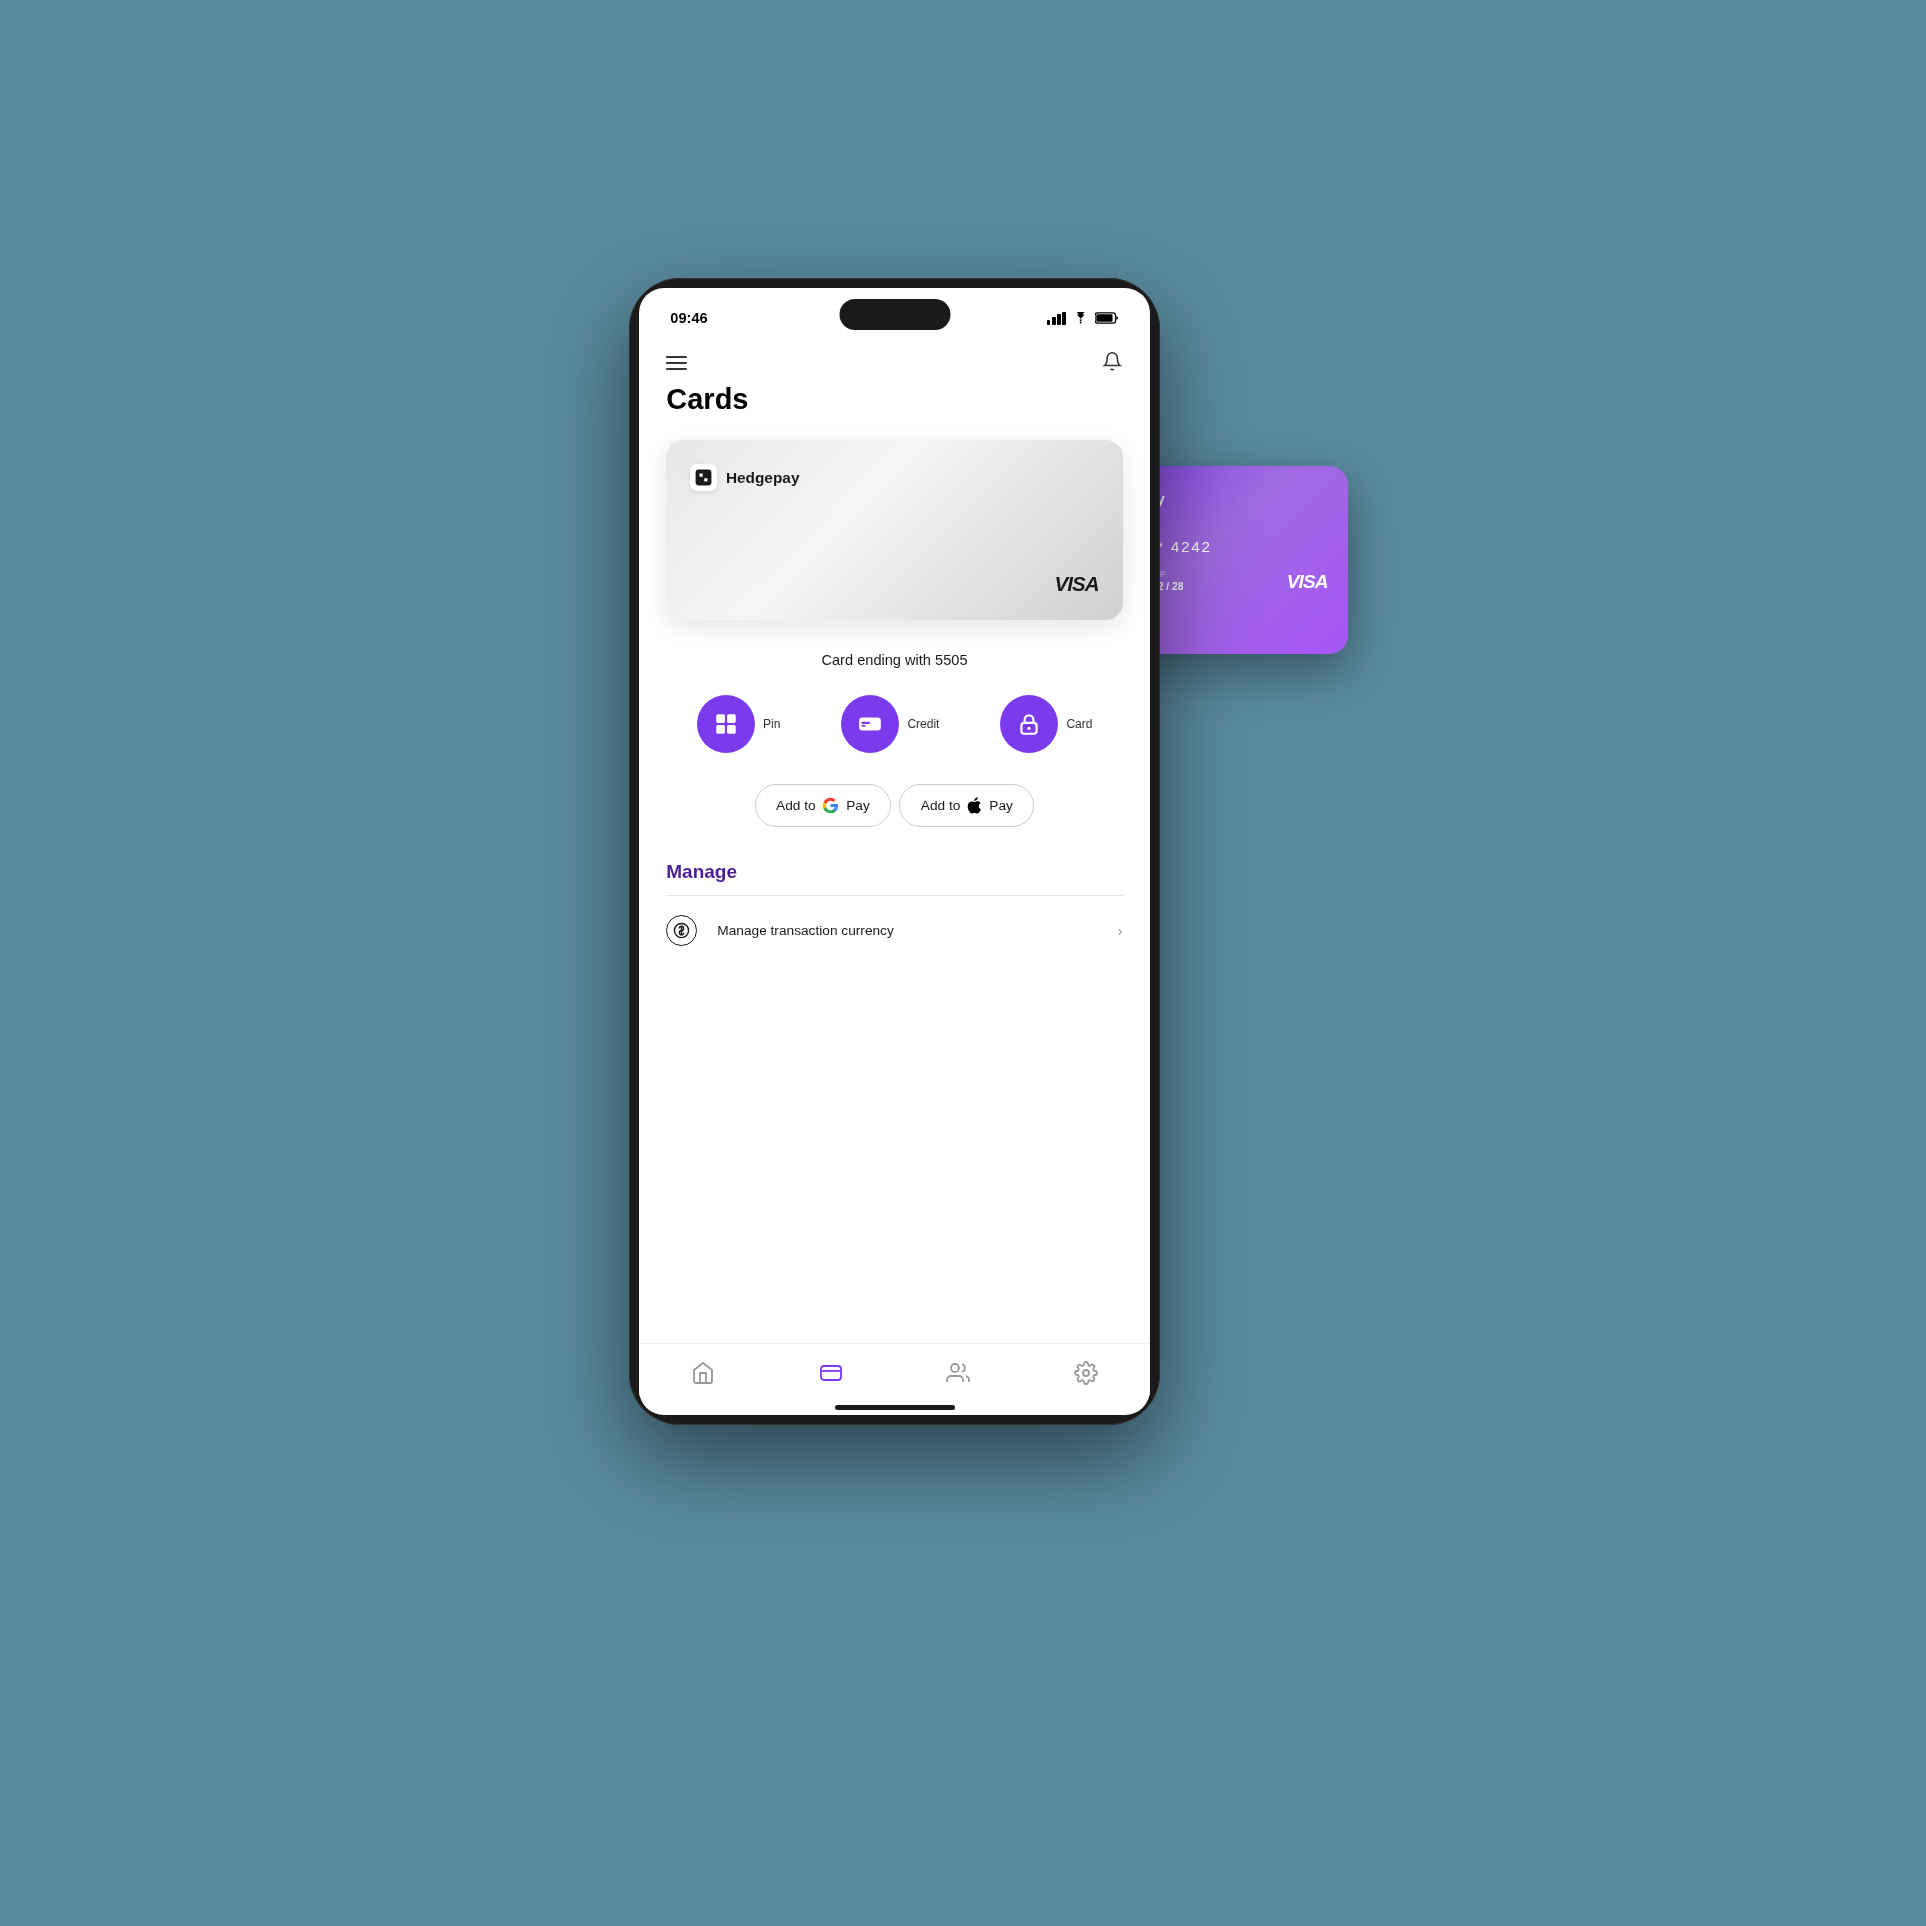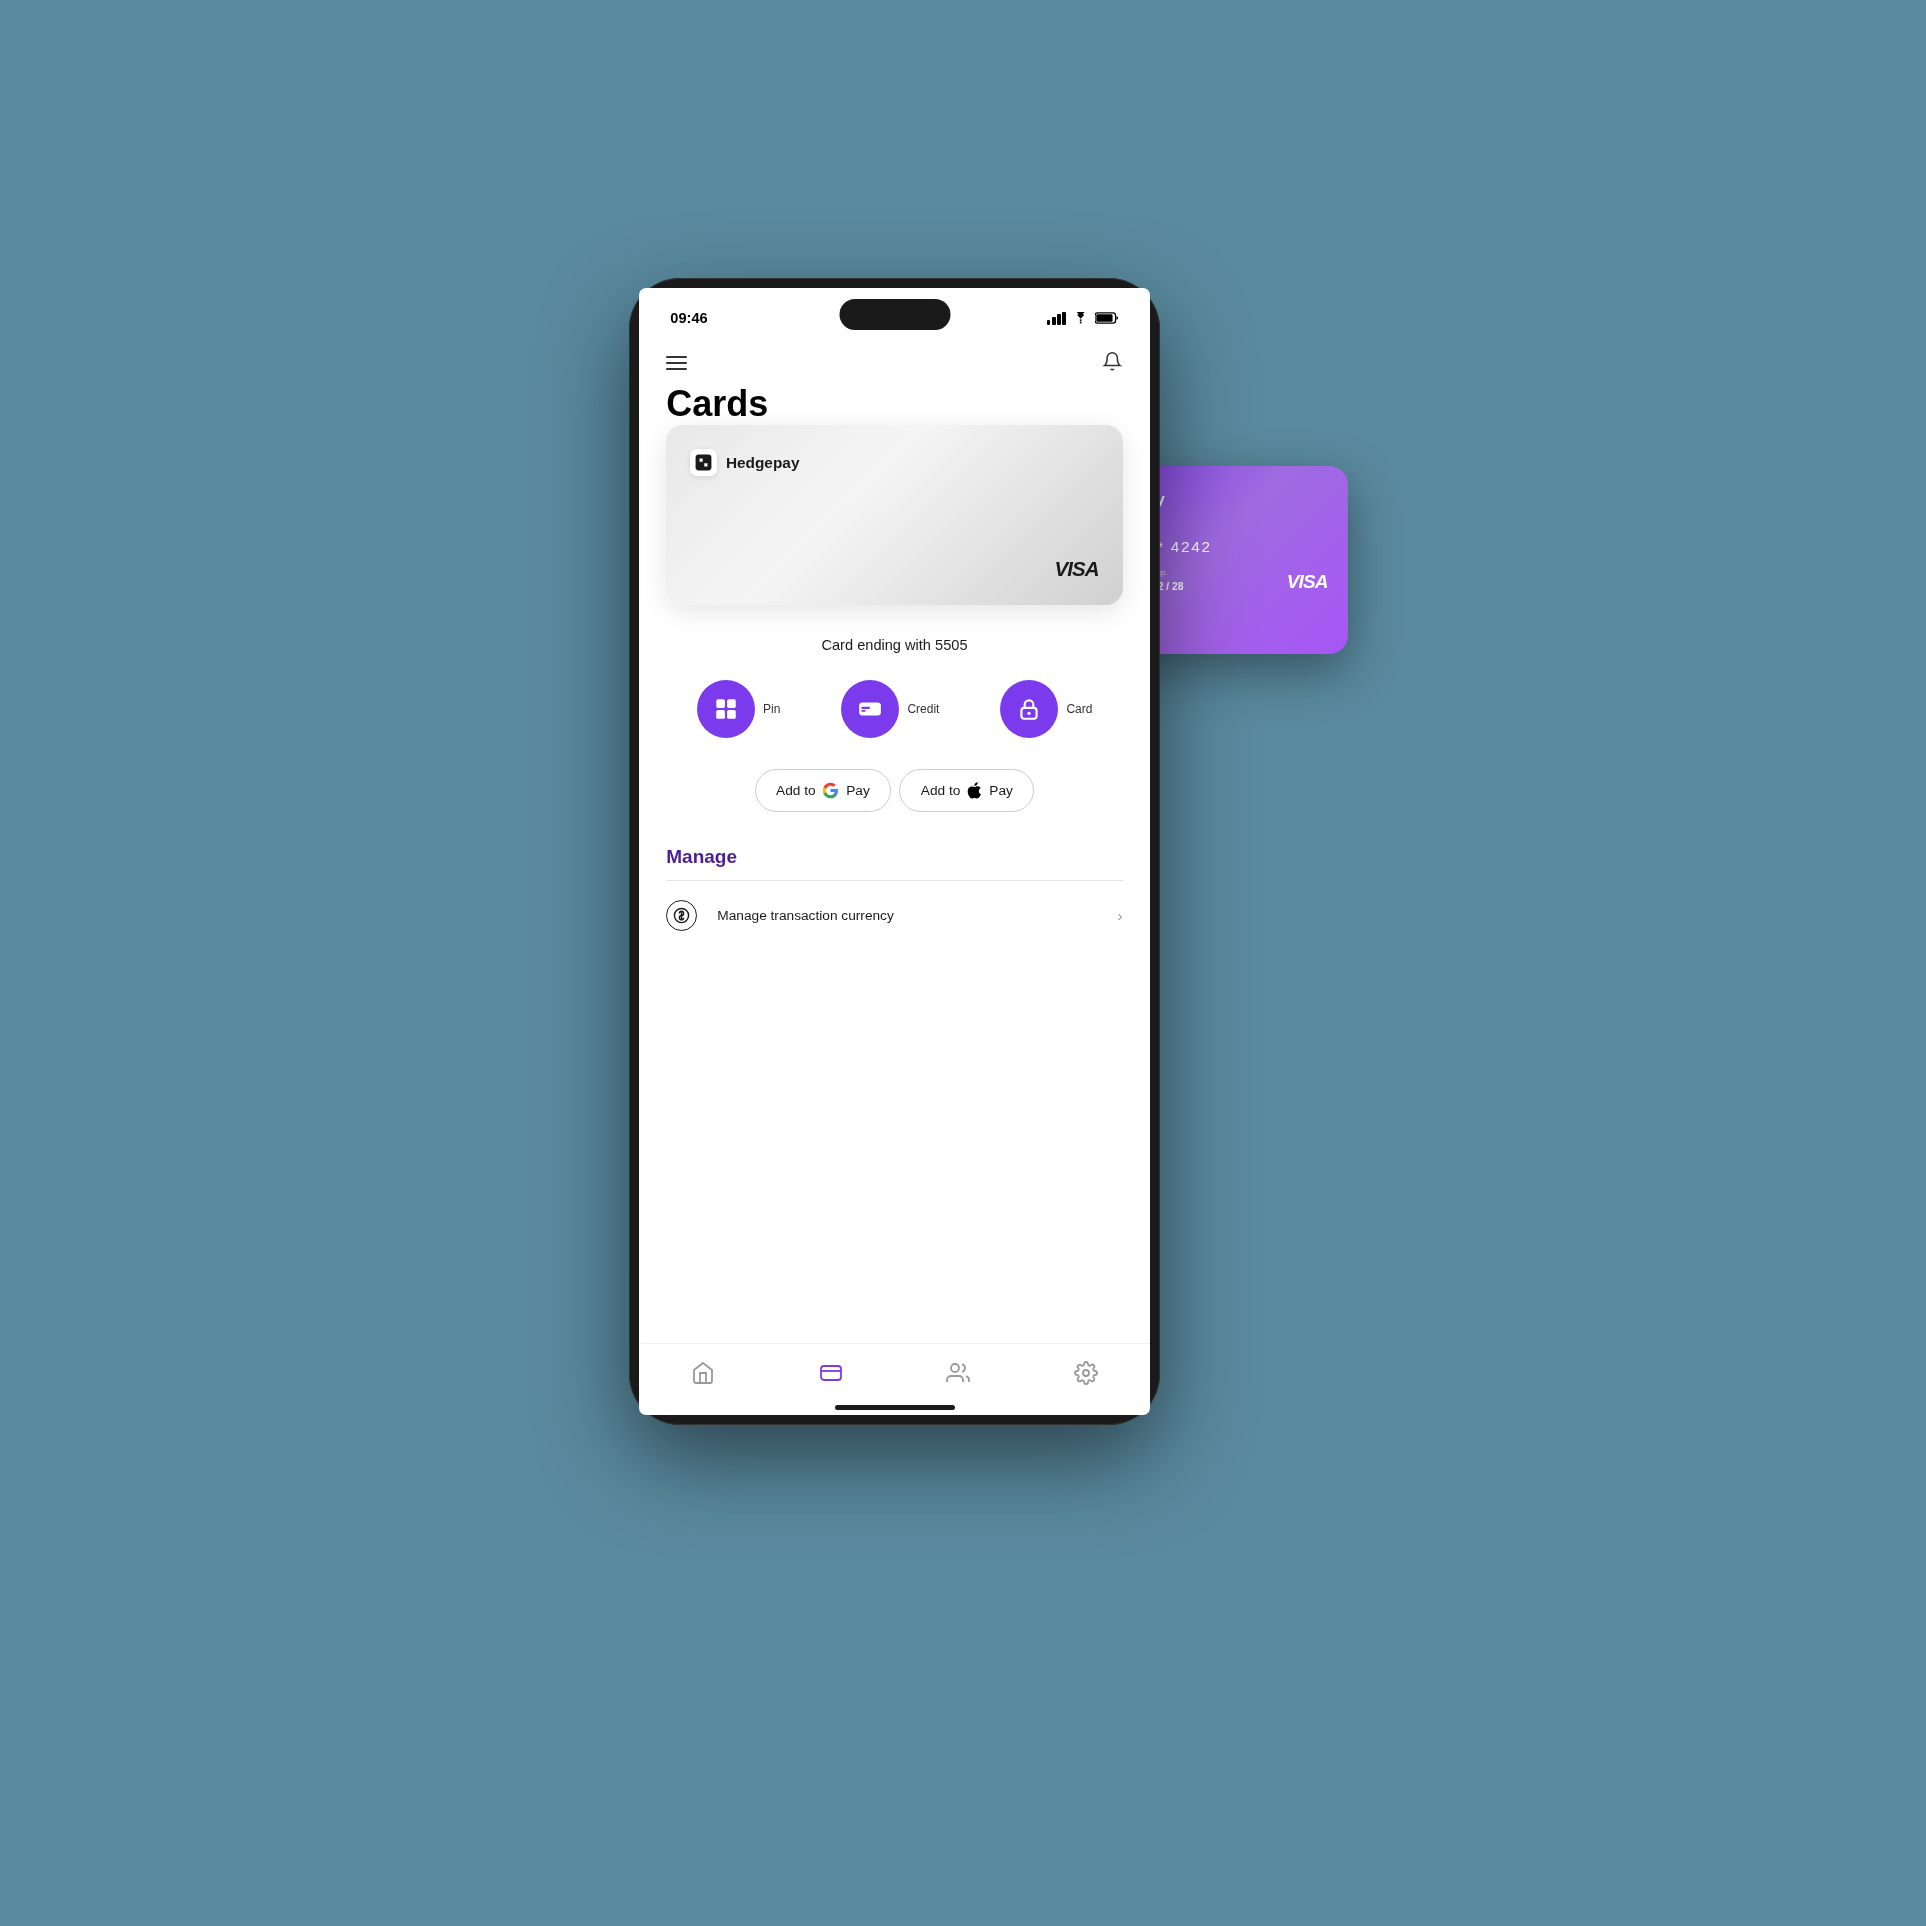--- a/index.html
+++ b/index.html
@@ -119,21 +119,21 @@
       border-radius: 51px;
       padding: 10.3px;
       z-index: 20;
       box-shadow: 0 34px 86px rgba(0,0,0,0.5), inset 0 0 0 0.9px #333;
     }
 
     .phone-screen {
       width: 100%;
       height: 100%;
       background: #ffffff;
-      border-radius: 7px;
+      border-radius: 25px;
       overflow: hidden;
       position: relative;
       display: flex;
       flex-direction: column;
     }
 
     
     .status-bar {
       display: flex;
       justify-content: space-between;
@@ -211,23 +211,24 @@
       background: #333;
       border-radius: 0.9px;
     }
 
     .bell-icon svg {
       width: 20.5px;
       height: 20.5px;
     }
 
     .page-title {
-      font-size: 36px;
+      font-size: 29px;
       font-weight: 700;
       color: #000;
+      margin-bottom: 24px;
     }
 
     
     .card-container {
       position: relative;
       margin-bottom: 24px;
       height: 188px;
     }
 
     .main-card {

